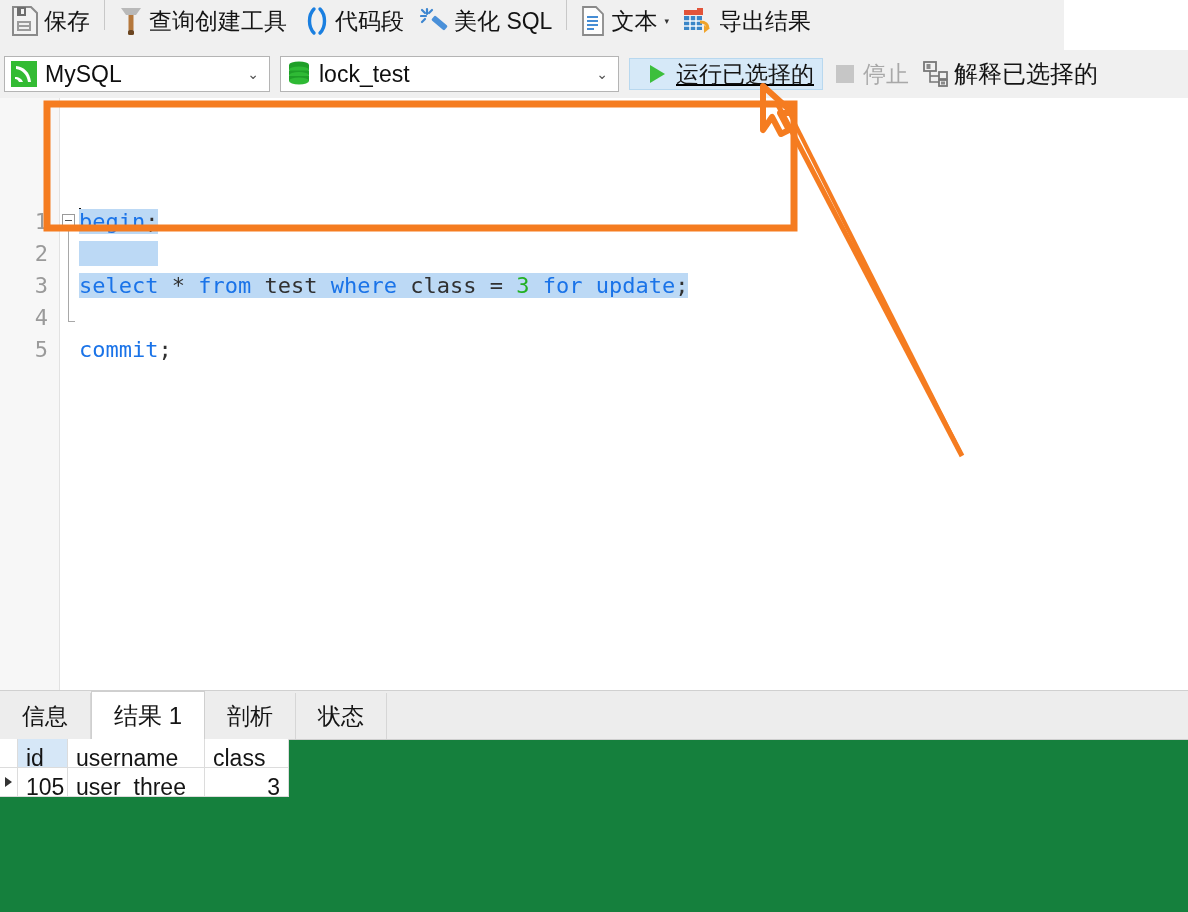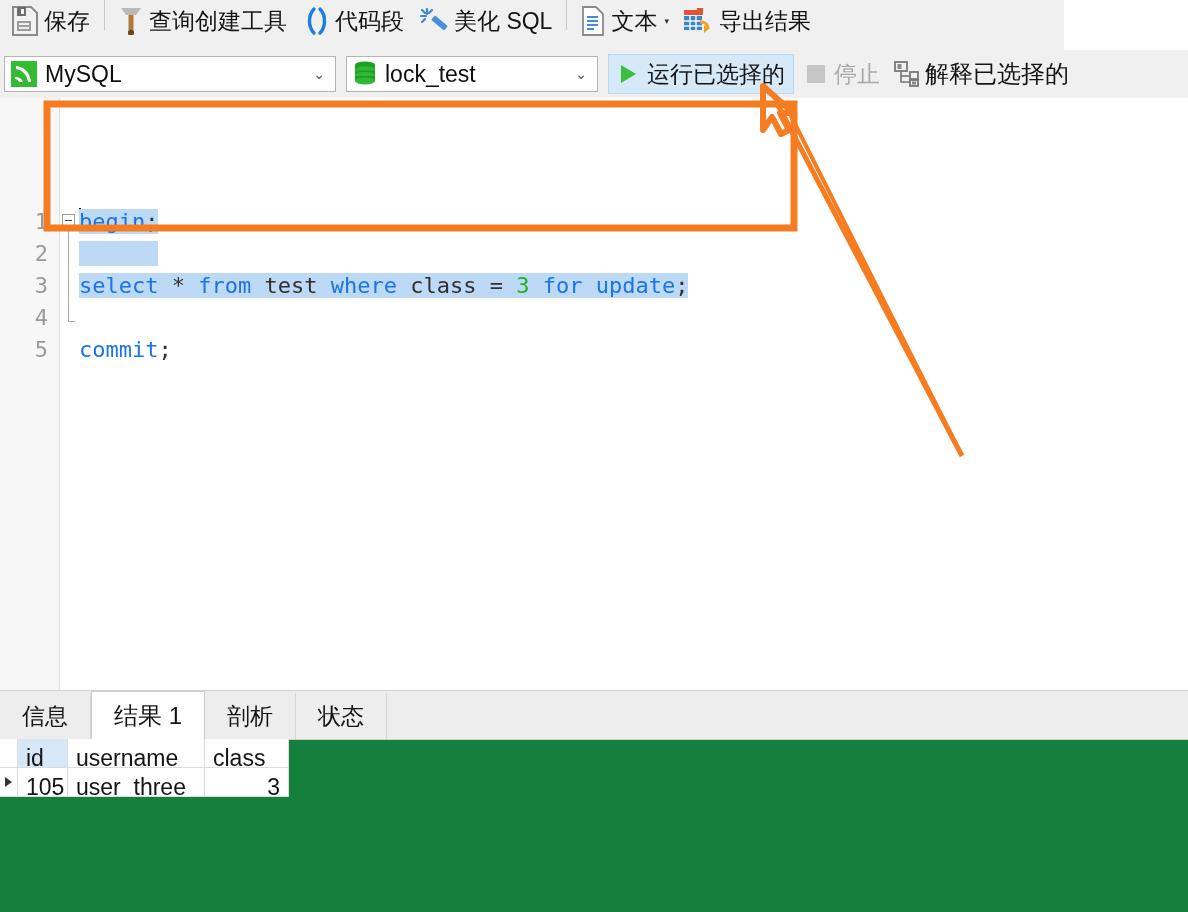--- a/index.html
+++ b/index.html
@@ -67,45 +67,46 @@
   .combo {
     height: 36px;
     background: #ffffff;
     border: 1px solid #b4b4b4;
     display: flex;
     align-items: center;
     box-sizing: border-box;
     padding: 0 6px;
     margin-left: 4px;
   }
-  .combo-mysql { width: 332px; }
-  .combo-db    { width: 252px; margin-left: 10px; }
+  .combo-mysql { width: 266px; }
+  .combo-db    { width: 339px; margin-left: 10px; }
   .combo-text {
     font-size: 23px;
     color: #0f0f0f;
     margin-left: 8px;
     flex: 1;
     white-space: nowrap;
     overflow: hidden;
   }
   .combo-caret {
     font-size: 14px;
     color: #555;
     margin-right: 4px;
   }
   .run-btn {
     display: flex;
     align-items: center;
-    height: 40px;
+    height: 32px;
     margin-left: 10px;
-    padding: 0 8px 0 8px;
+    padding: 0 8px 0 16px;
     background: #d6e9f8;
     border: 1px solid #b8d8ef;
     box-sizing: border-box;
     gap: 8px;
+    text-decoration: underline;
   }
   .run-label {
     font-size: 23px;
     color: #141414;
     white-space: nowrap;
   }
   .stop-btn {
     display: flex;
     align-items: center;
     height: 40px;

